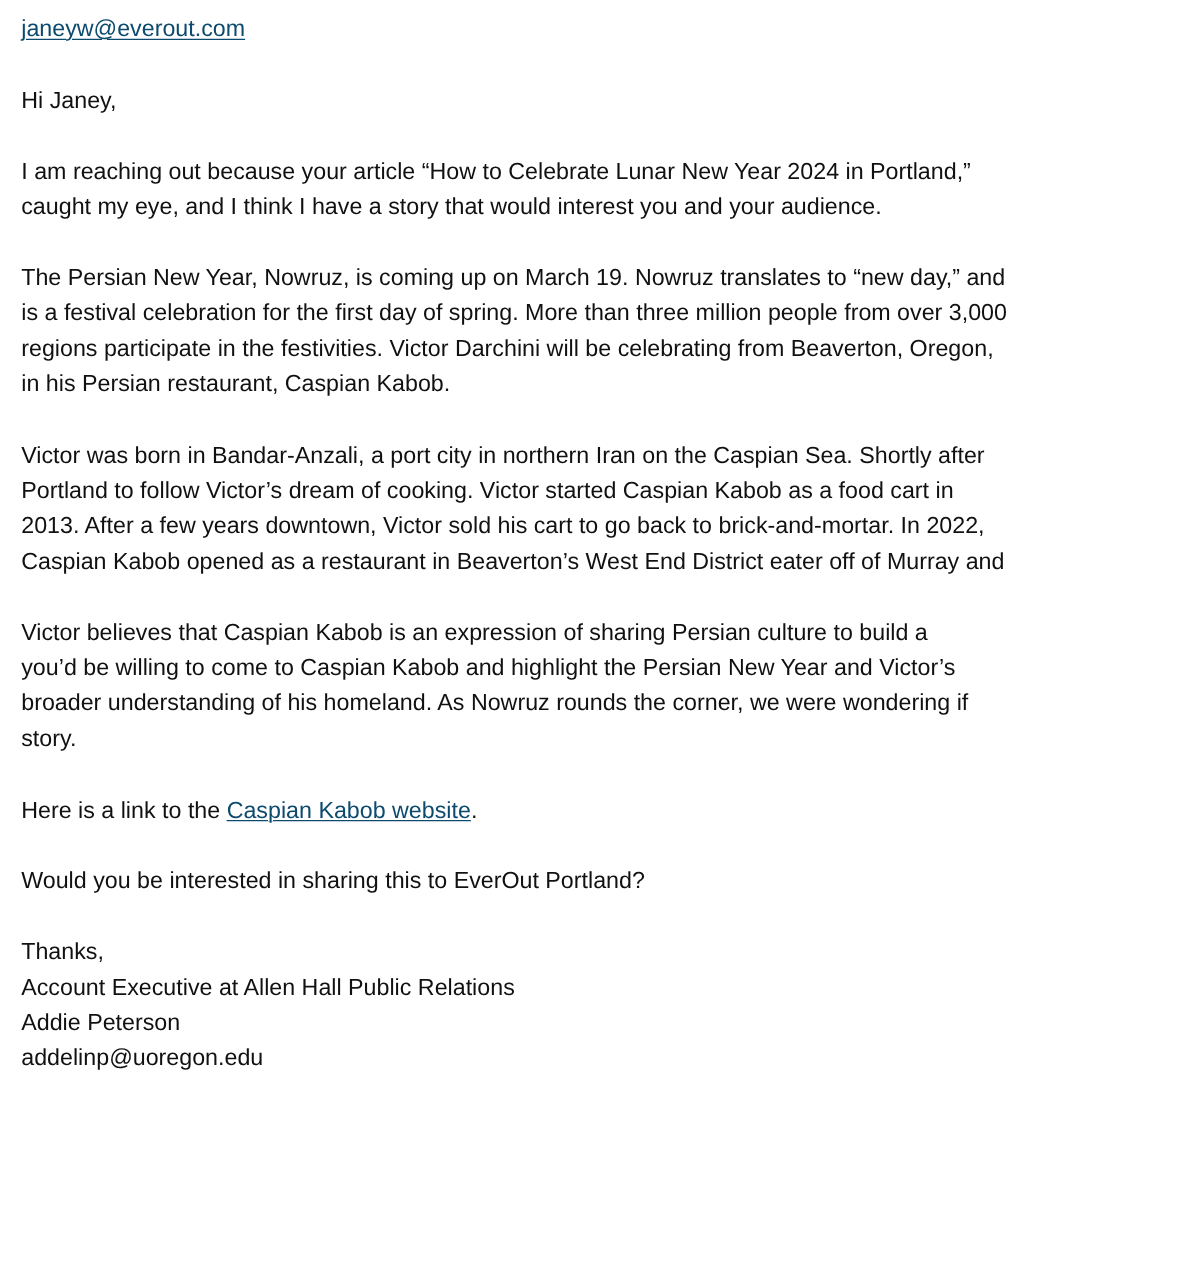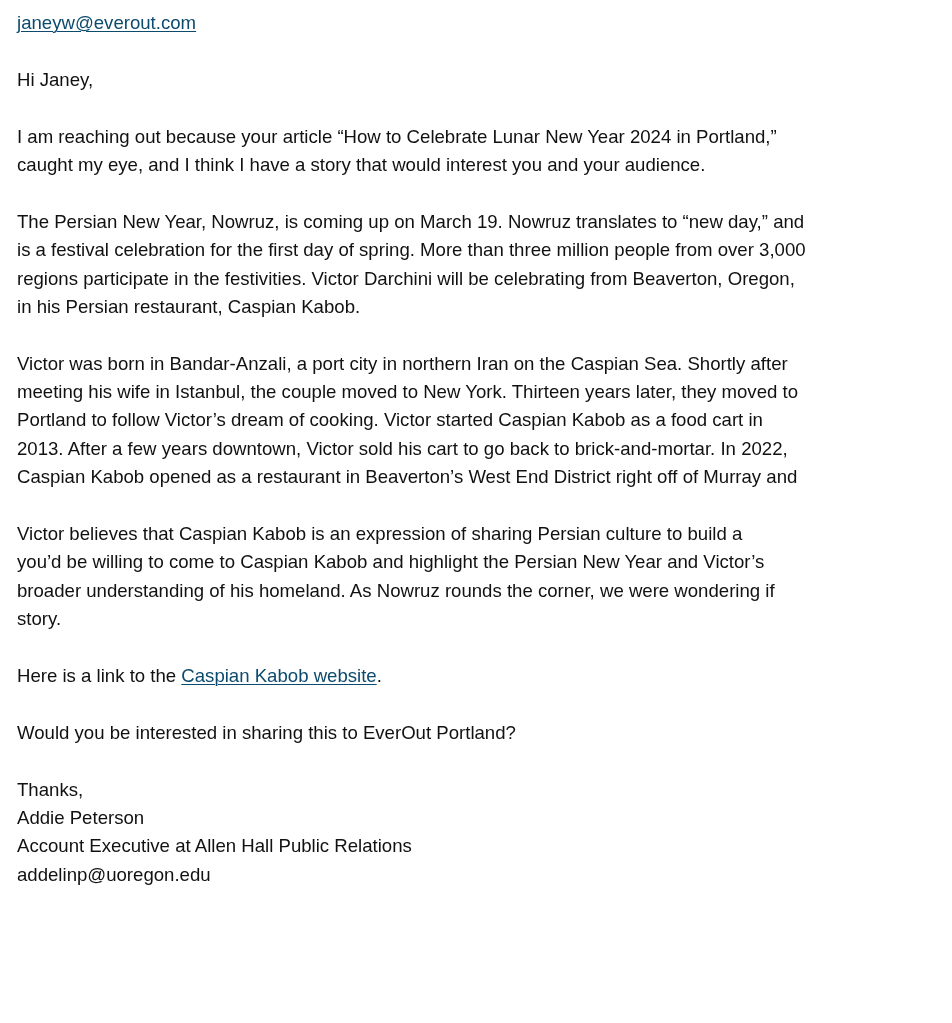--- a/index.html
+++ b/index.html
@@ -66,24 +66,23 @@
     <span class="line">The Persian New Year, Nowruz, is coming up on March 19. Nowruz translates to “new day,” and</span>
     <span class="line">is a festival celebration for the first day of spring. More than three million people from over 3,000</span>
     <span class="line">regions participate in the festivities. Victor Darchini will be celebrating from Beaverton, Oregon,</span>
     <span class="line">in his Persian restaurant, Caspian Kabob.</span>
   </div>
 
   <span class="blank"></span>
 
   <div>
     <span class="line">Victor was born in Bandar-Anzali, a port city in northern Iran on the Caspian Sea. Shortly after</span>
-    <span class="line">meeting his wife in Istanbul, the couple moved to New York. Thirteen years later, they moved to</span>
     <span class="line">Portland to follow Victor’s dream of cooking. Victor started Caspian Kabob as a food cart in</span>
     <span class="line">2013. After a few years downtown, Victor sold his cart to go back to brick-and-mortar. In 2022,</span>
-    <span class="line">Caspian Kabob opened as a restaurant in Beaverton’s West End District right off of Murray and</span>
+    <span class="line">Caspian Kabob opened as a restaurant in Beaverton’s West End District eater off of Murray and</span>
   </div>
 
   <span class="blank"></span>
 
   <div>
     <span class="line">Victor believes that Caspian Kabob is an expression of sharing Persian culture to build a</span>
     <span class="line">you’d be willing to come to Caspian Kabob and highlight the Persian New Year and Victor’s</span>
     <span class="line">broader understanding of his homeland. As Nowruz rounds the corner, we were wondering if</span>
     <span class="line">story.</span>
   </div>
@@ -95,18 +94,18 @@
   </span>
 
   <span class="blank"></span>
 
   <span class="line">Would you be interested in sharing this to EverOut Portland?</span>
 
   <span class="blank"></span>
 
   <div>
     <span class="line">Thanks,</span>
+    <span class="line">Account Executive at Allen Hall Public Relations</span>
     <span class="line">Addie Peterson</span>
-    <span class="line">Account Executive at Allen Hall Public Relations</span>
     <span class="line">addelinp@uoregon.edu</span>
   </div>
 
 </div>
 
 </body></html>

